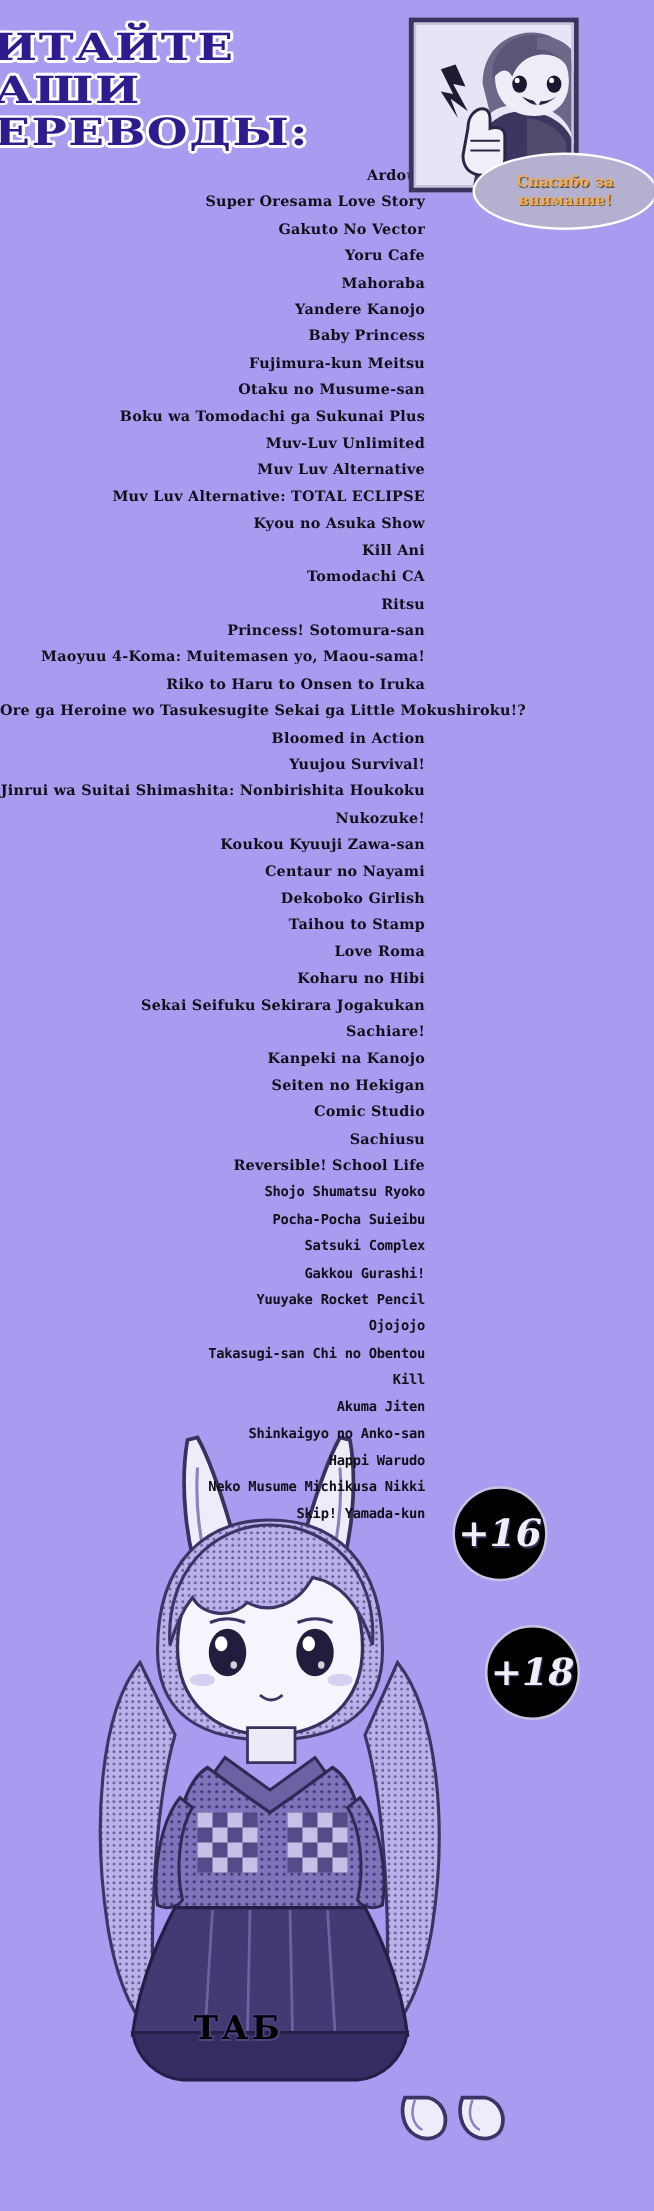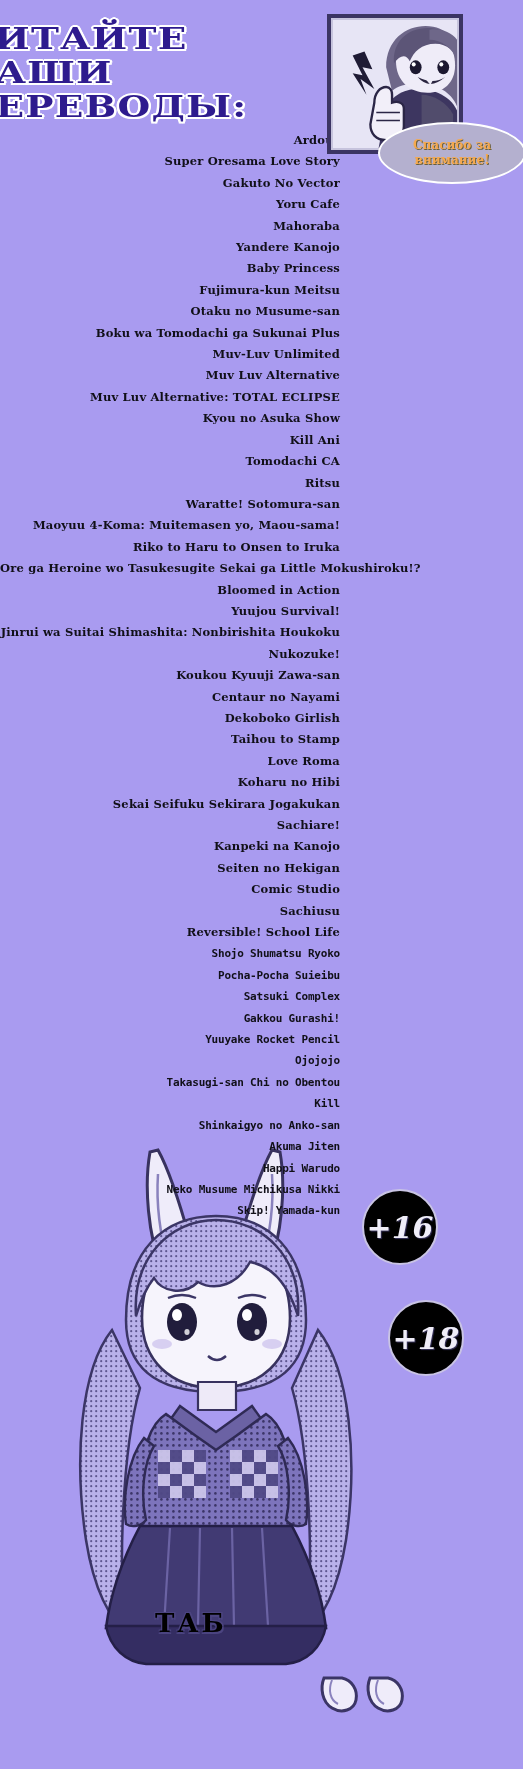--- a/index.html
+++ b/index.html
@@ -227,21 +227,21 @@
       <span class="list-item">Fujimura-kun Meitsu</span>
       <span class="list-item">Otaku no Musume-san</span>
       <span class="list-item">Boku wa Tomodachi ga Sukunai Plus</span>
       <span class="list-item">Muv-Luv Unlimited</span>
       <span class="list-item">Muv Luv Alternative</span>
       <span class="list-item">Muv Luv Alternative: TOTAL ECLIPSE</span>
       <span class="list-item">Kyou no Asuka Show</span>
       <span class="list-item">Kill Ani</span>
       <span class="list-item">Tomodachi CA</span>
       <span class="list-item">Ritsu</span>
-      <span class="list-item">Waratte! Sotomura-san</span>
+      <span class="list-item">Princess! Sotomura-san</span>
       <span class="list-item">Maoyuu 4-Koma: Muitemasen yo, Maou-sama!</span>
       <span class="list-item">Riko to Haru to Onsen to Iruka</span>
       <span class="list-item">Ore ga Heroine wo Tasukesugite Sekai ga Little Mokushiroku!?</span>
       <span class="list-item">Bloomed in Action</span>
       <span class="list-item">Yuujou Survival!</span>
       <span class="list-item">Jinrui wa Suitai Shimashita: Nonbirishita Houkoku</span>
       <span class="list-item">Nukozuke!</span>
       <span class="list-item">Koukou Kyuuji Zawa-san</span>
       <span class="list-item">Centaur no Nayami</span>
       <span class="list-item">Dekoboko Girlish</span>
@@ -256,22 +256,22 @@
       <span class="list-item">Sachiusu</span>
       <span class="list-item">Reversible! School Life</span>
       <span class="list-item alt">Shojo Shumatsu Ryoko</span>
       <span class="list-item alt">Pocha-Pocha Suieibu</span>
       <span class="list-item alt">Satsuki Complex</span>
       <span class="list-item alt">Gakkou Gurashi!</span>
       <span class="list-item alt">Yuuyake Rocket Pencil</span>
       <span class="list-item alt">Ojojojo</span>
       <span class="list-item alt">Takasugi-san Chi no Obentou</span>
       <span class="list-item alt">Kill</span>
+      <span class="list-item alt">Akuma Jiten</span>
       <span class="list-item alt">Shinkaigyo no Anko-san</span>
-      <span class="list-item alt">Akuma Jiten</span>
       <span class="list-item alt">Happi Warudo</span>
       <span class="list-item alt">Neko Musume Michikusa Nikki</span>
       <span class="list-item alt">Skip! Yamada-kun</span>
     </div>
 
   <div class="chibi">
     <svg viewBox="0 0 360 650" xmlns="http://www.w3.org/2000/svg">
       <defs>
         <pattern id="dots" width="5" height="5" patternUnits="userSpaceOnUse">
           <rect width="5" height="5" fill="#b9b1ea"></rect>

